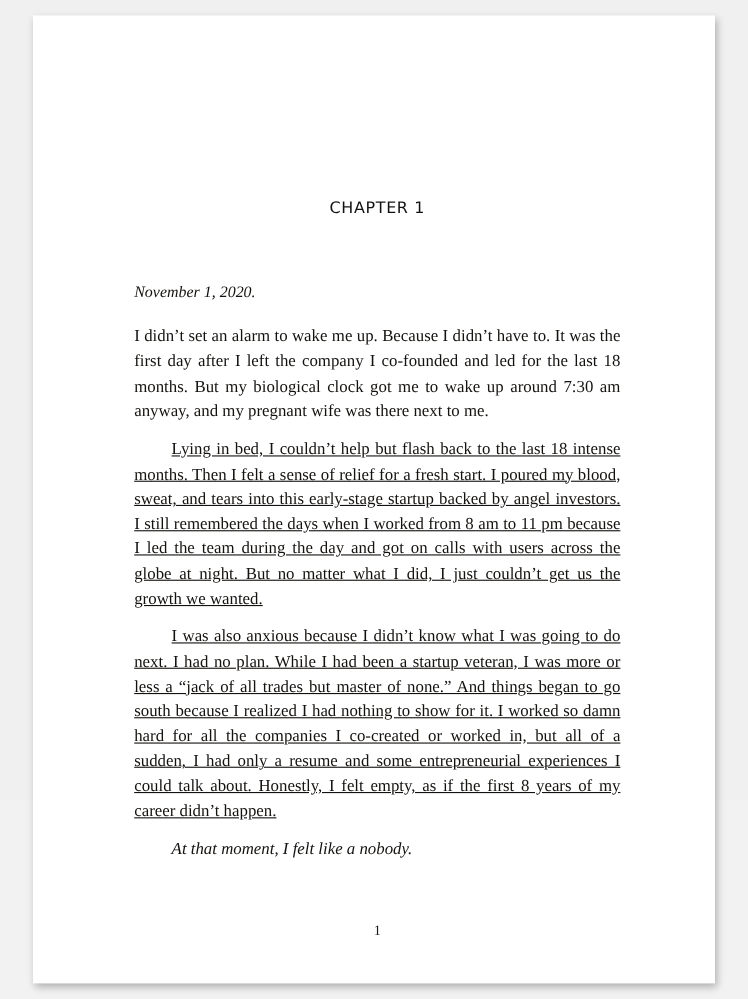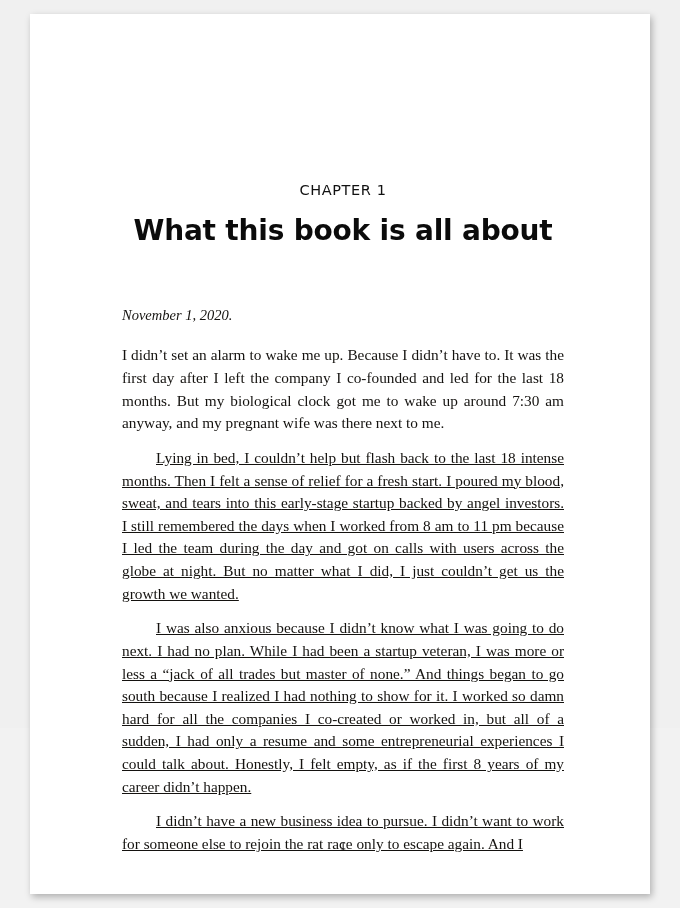--- a/index.html
+++ b/index.html
@@ -91,31 +91,30 @@
 </style>
 </head>
 <body>
 
 <div class="page-wrap">
   <div class="page">
     <div class="content">
 
       <div class="chapter-label">CHAPTER 1</div>
 
-      <h1 class="chapter-title">What this book is all about</h1>
 
       <div class="body-text">
         <p class="date-line">November 1, 2020.</p>
 
         <p class="para">I didn’t set an alarm to wake me up. Because I didn’t have to. It was the first day after I left the company I co-founded and led for the last 18 months. But my biological clock got me to wake up around 7:30 am anyway, and my pregnant wife was there next to me.</p>
 
         <p class="para indent">Lying in bed, I couldn’t help but flash back to the last 18 intense months. Then I felt a sense of relief for a fresh start. I poured my blood, sweat, and tears into this early-stage startup backed by angel investors. I still remembered the days when I worked from 8 am to 11 pm because I led the team during the day and got on calls with users across the globe at night. But no matter what I did, I just couldn’t get us the growth we wanted.</p>
 
         <p class="para indent">I was also anxious because I didn’t know what I was going to do next. I had no plan. While I had been a startup veteran, I was more or less a “jack of all trades but master of none.” And things began to go south because I realized I had nothing to show for it. I worked so damn hard for all the companies I co-created or worked in, but all of a sudden, I had only a resume and some entrepreneurial experiences I could talk about. Honestly, I felt empty, as if the first 8 years of my career didn’t happen.</p>
 
+        <p class="para italic">At that moment, I felt like a nobody.</p>
 
-        <p class="para indent">I didn’t have a new business idea to pursue. I didn’t want to work for someone else to rejoin the rat race only to escape again. And I</p>
       </div>
 
       <div class="folio">1</div>
     </div>
   </div>
 </div>
 
 </body></html>

